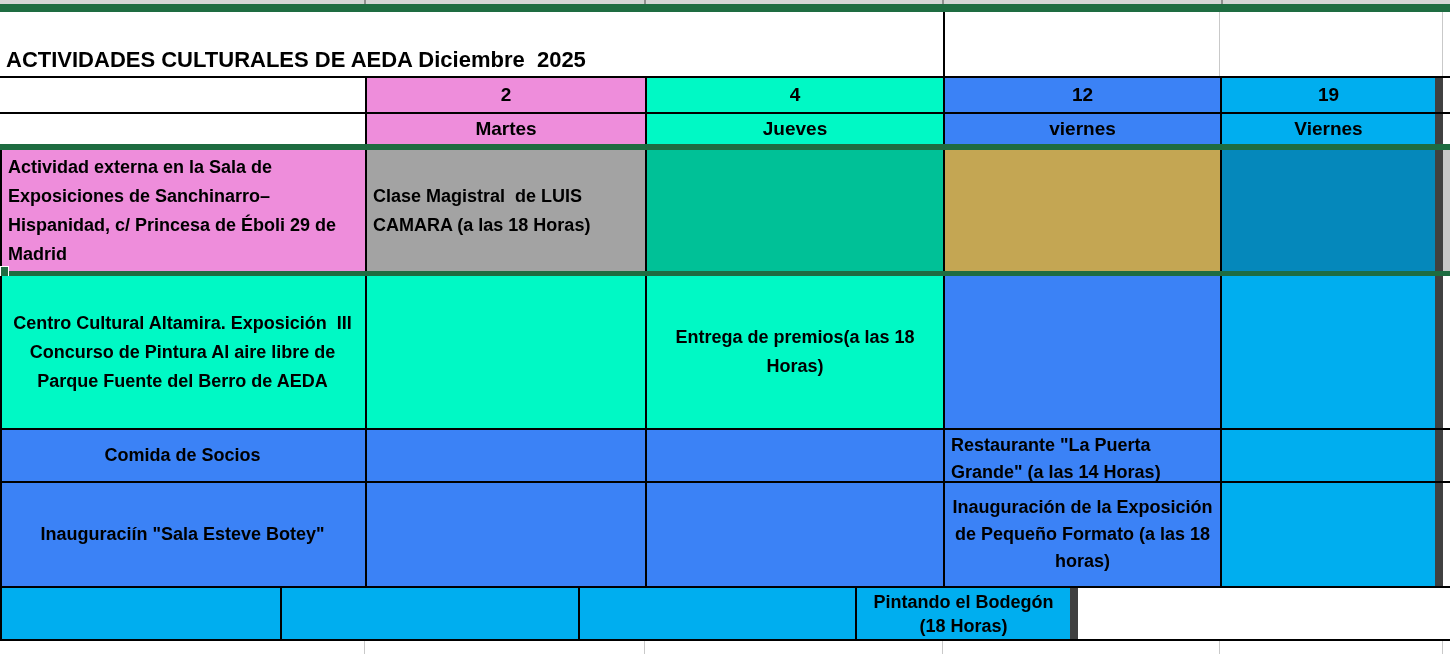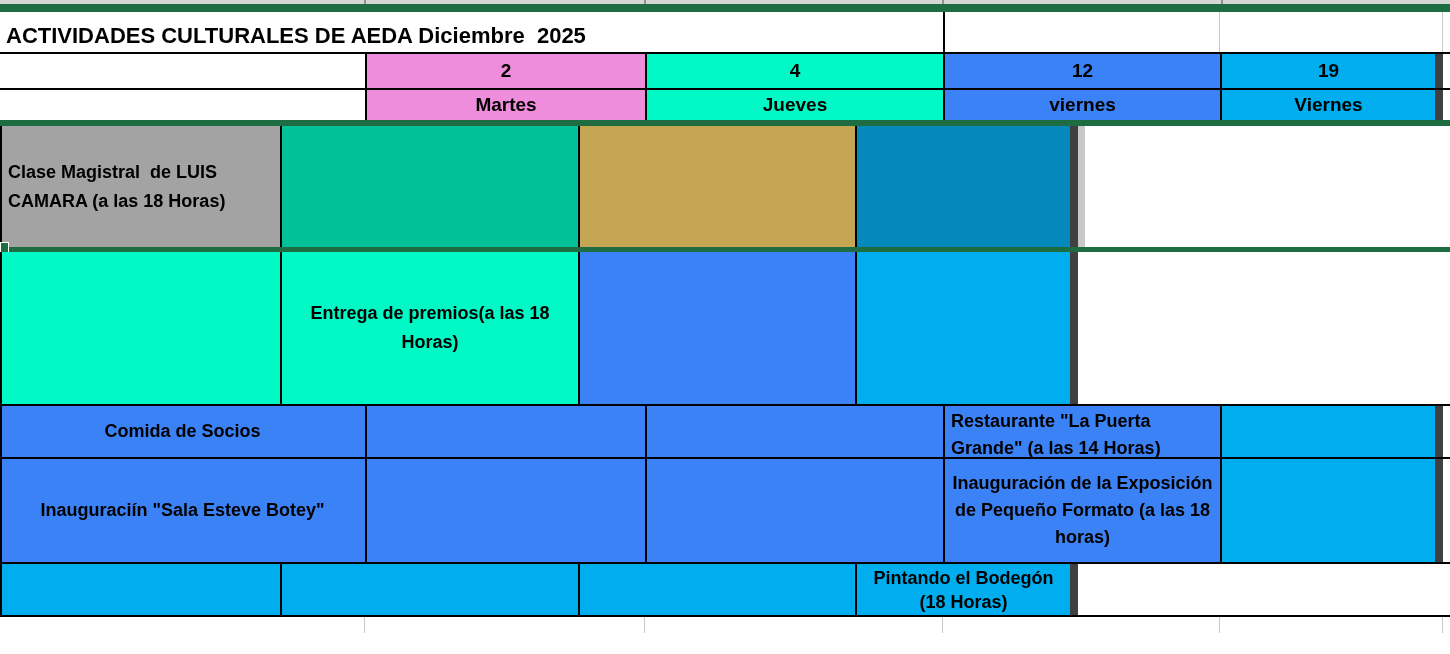--- a/index.html
+++ b/index.html
@@ -33,21 +33,21 @@
   .bg-greysel{background:#c8c8c8}
   
   .header-strip{position:relative; height:4px; width:1450px; background:#d5d5d5;}
   .tick{position:absolute; top:0; width:2px; height:4px; background:#8f8f8f;}
   .selbar{height:8px; width:1450px; background:#1e6c41;}
   .selline6{height:6px; width:1450px; background:#1e6c41;}
   .selline5{position:relative; height:5px; width:1450px; background:#1e6c41;}
   .fill-handle{position:absolute; left:0; top:-5px; width:9px; height:14px;
     background:#1e6c41; border:1px solid #fff;}
   
-  .h-title{height:40px}
+  .h-title{height:64px}
   .h-date{height:36px}
   .h-day{height:32px}
   .h-r1{height:121px}
   .h-r2{height:154px}
   .h-r3{height:53px}
   .h-r4{height:105px}
   .h-r5{height:53px}
   .h-bottom{height:16px}
   
   .txt{white-space:pre-wrap; font-weight:bold; font-size:18px; line-height:29px; width:100%;}
@@ -117,40 +117,46 @@
     </div>
     <div class="cell wE bg-blue bl br vc">
       <div class="txt-hdr">Viernes</div>
     </div>
     <div class="cell wS bg-white"></div>
   </div>
 
   <div class="selline6"></div>
 
   <div class="band h-r1">
+    <div class="cell wA bg-pink bl vt">
+      <div class="txt tl padA">Actividad externa en la Sala de Exposiciones de Sanchinarro–Hispanidad, c/ Princesa de Éboli 29 de Madrid</div>
+    </div>
     <div class="cell wB bg-purple bl vc">
       <div class="txt tl pad">Clase Magistral  de LUIS CAMARA (a las 18 Horas)</div>
     </div>
     <div class="cell wC bg-tealdark bl vc">
       <div class="txt tc pad"></div>
     </div>
     <div class="cell wD bg-olive bl vc">
       <div class="txt tc pad"></div>
     </div>
     <div class="cell wE bg-bluedark bl br vc">
       <div class="txt tc pad"></div>
     </div>
     <div class="cell wS bg-greysel"></div>
   </div>
 
   <div class="selline5">
     <div class="fill-handle"></div>
   </div>
 
   <div class="band h-r2 bb">
+    <div class="cell wA bg-teal bl vc">
+      <div class="txt tc padA">Centro Cultural Altamira. Exposición  III Concurso de Pintura Al aire libre de Parque Fuente del Berro de AEDA</div>
+    </div>
     <div class="cell wB bg-teal bl vc">
       <div class="txt tc pad"></div>
     </div>
     <div class="cell wC bg-teal bl vc">
       <div class="txt tc pad">Entrega de premios(a las 18 Horas)</div>
     </div>
     <div class="cell wD bg-yellow bl vc">
       <div class="txt tc pad"></div>
     </div>
     <div class="cell wE bg-blue bl br vc">

